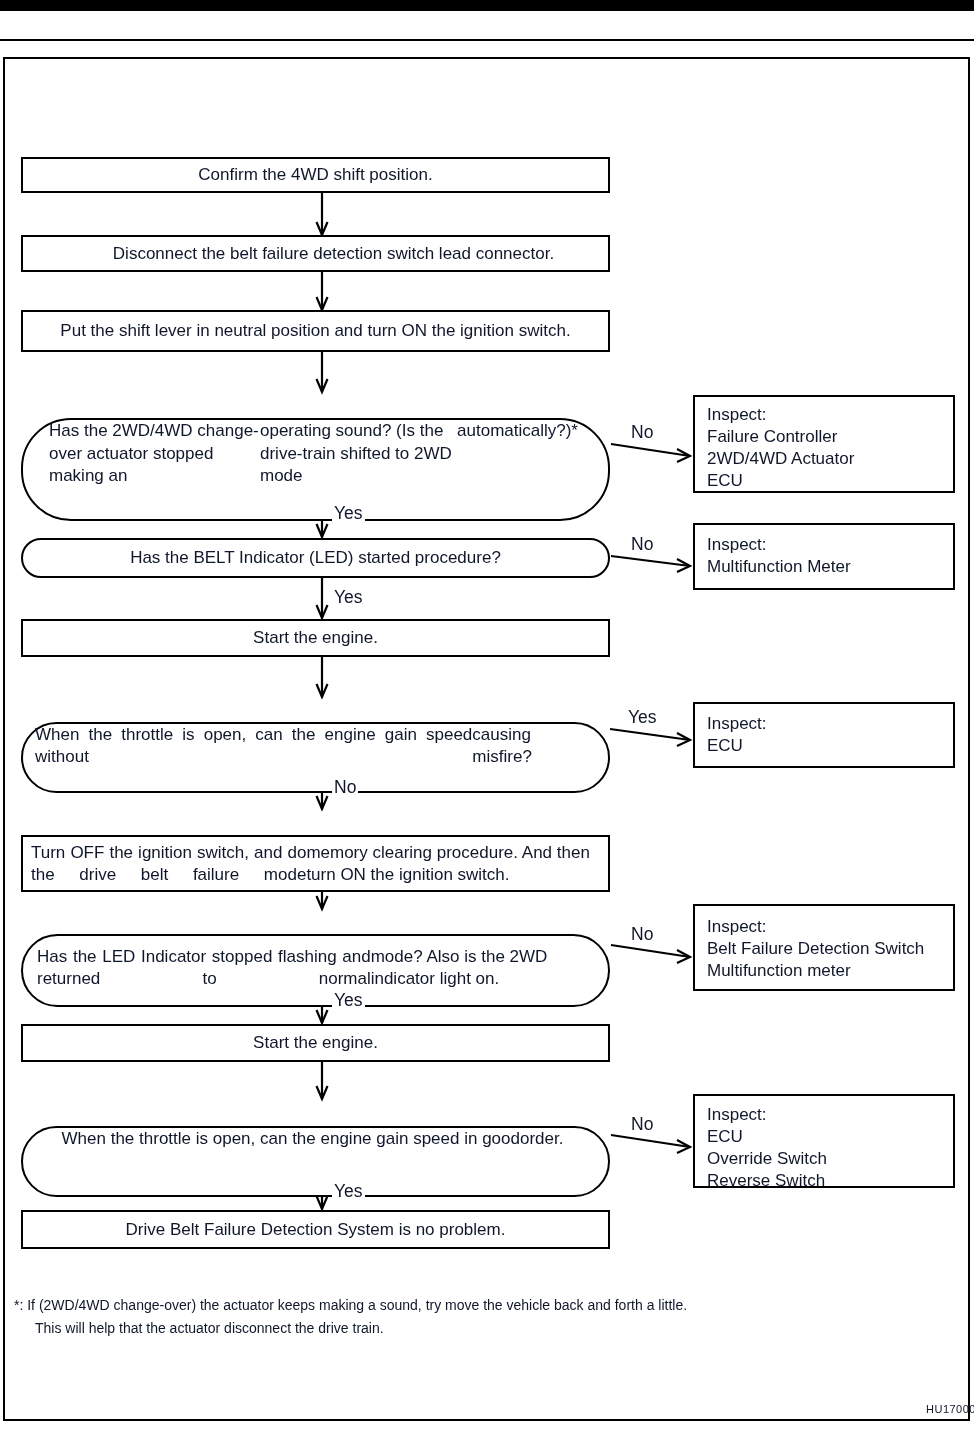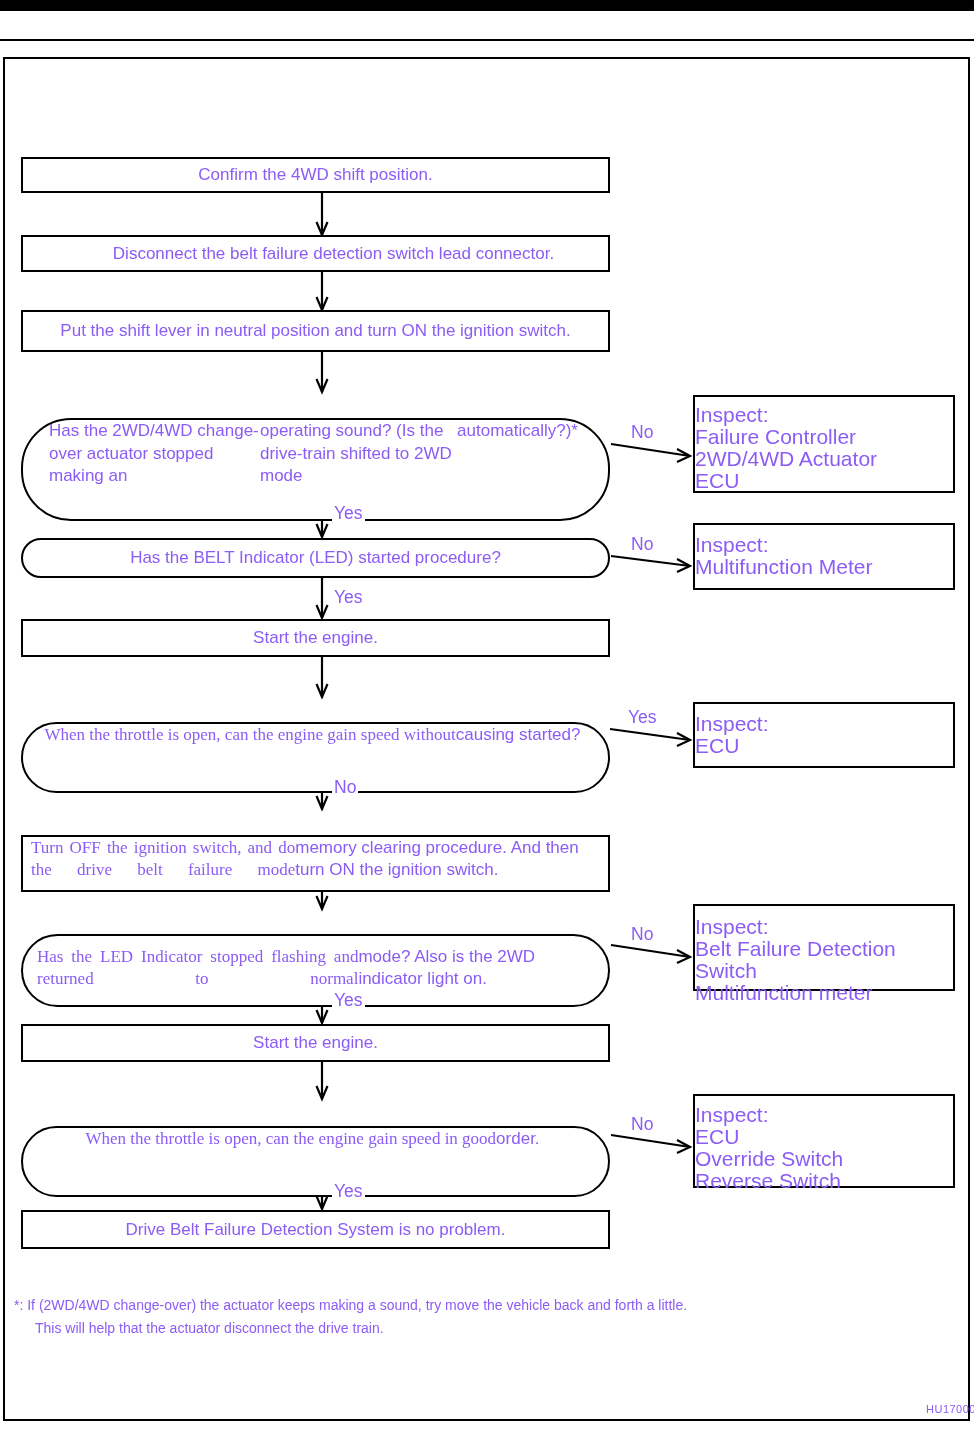--- a/index.html
+++ b/index.html
@@ -1,29 +1,29 @@
 <!DOCTYPE html>
 <html><head>
 <meta charset="utf-8">
 <style>
   html,body{margin:0;padding:0;background:#fff;}
   .page{position:relative;width:974px;height:1429px;background:#ffffff;overflow:hidden;
-        font-family:"Liberation Sans","DejaVu Sans",sans-serif;color:#8b5cf6;}
+        font-family:"Liberation Sans","DejaVu Sans",sans-serif;color:#0f172a;}
   .topbar{position:absolute;left:0;top:0;width:974px;height:11px;background:#000;}
   .rule{position:absolute;left:0;top:39px;width:974px;height:2px;background:#000;}
   .frame{position:absolute;left:3px;top:57px;width:967px;height:1364px;
          border:2px solid #000;box-sizing:border-box;}
   .node{position:absolute;left:21px;width:589px;border:2px solid #000;box-sizing:border-box;
         background:#fff;font-size:17px;line-height:22px;}
   .center{display:flex;align-items:center;justify-content:center;text-align:center;}
   .oval{display:flex;flex-direction:row;justify-content:center;margin-top:24px;}
   .ln{display:block;}
-  .j{text-align:justify;text-align-last:justify;font-family:Liberation Serif, serif;}
+  .j{text-align:justify;text-align-last:justify;}
   .inspect{position:absolute;left:693px;width:262px;border:2px solid #000;box-sizing:border-box;
-           background:#fff;font-size:21px;line-height:22px;padding:7px 0 0 0;}
+           background:#fff;font-size:17px;line-height:22px;padding:7px 0 0 12px;}
   .lbl{position:absolute;font-size:17.5px;line-height:22px;background:#fff;padding:0 2px;}
   .arrows{position:absolute;left:0;top:0;width:974px;height:1429px;pointer-events:none;}
   .arrows line, .arrows polyline{stroke:#000;stroke-width:2.2;fill:none;}
   .footnote{position:absolute;left:14px;width:946px;font-size:14px;line-height:23px;}
   .fn2{padding-left:21px;}
   .code{position:absolute;left:926px;top:1403px;font-size:11px;letter-spacing:.5px;
         font-family:"Liberation Sans","DejaVu Sans",sans-serif;white-space:pre;}
 </style>
 </head>
 <body>
@@ -123,24 +123,24 @@
   <div class="node center" style="top:538px;height:40px;border-radius:20px;">
     <span>Has the BELT Indicator (LED) started procedure?</span>
   </div>
 
   <div class="node center" style="top:619px;height:38px;">
     <span>Start the engine.</span>
   </div>
 
   <div class="node oval" style="top:698px;height:71px;border-radius:36px;padding:0 18px 0 12px;">
     <span class="ln j">When the throttle is open, can the engine gain speed without</span>
-    <span class="ln">causing started?</span>
-  </div>
-
-  <div class="node oval" style="top:811px;height:57px;padding:0 16px 0 8px;">
+    <span class="ln">causing misfire?</span>
+  </div>
+
+  <div class="node oval" style="top:811px;height:57px;padding:0 16px 0 8px;align-items:center;">
     <span class="ln j">Turn OFF the ignition switch, and do the drive belt failure mode</span>
     <span class="ln">memory clearing procedure. And then turn ON the ignition switch.</span>
   </div>
 
   <div class="node oval" style="top:910px;height:73px;border-radius:37px;padding:10px 18px 0 14px;">
     <span class="ln j">Has the LED Indicator stopped flashing and returned to normal</span>
     <span class="ln">mode? Also is the 2WD indicator light on.</span>
   </div>
 
   <div class="node center" style="top:1024px;height:38px;">

